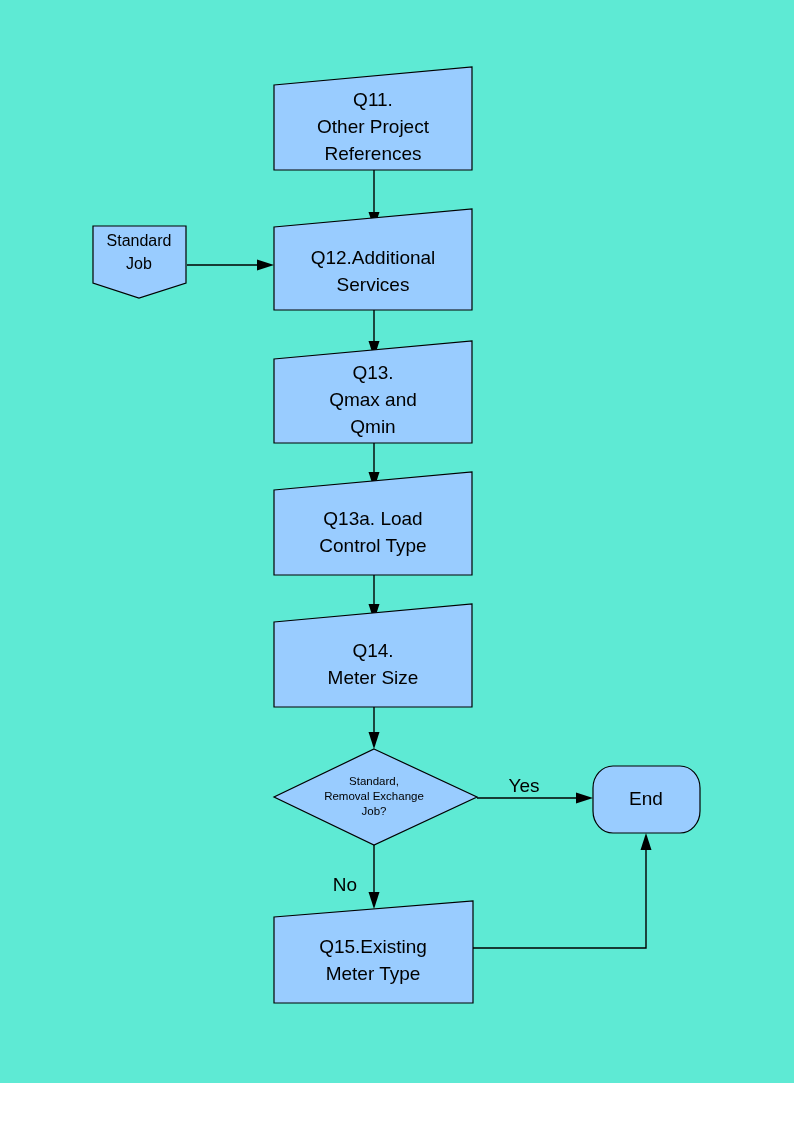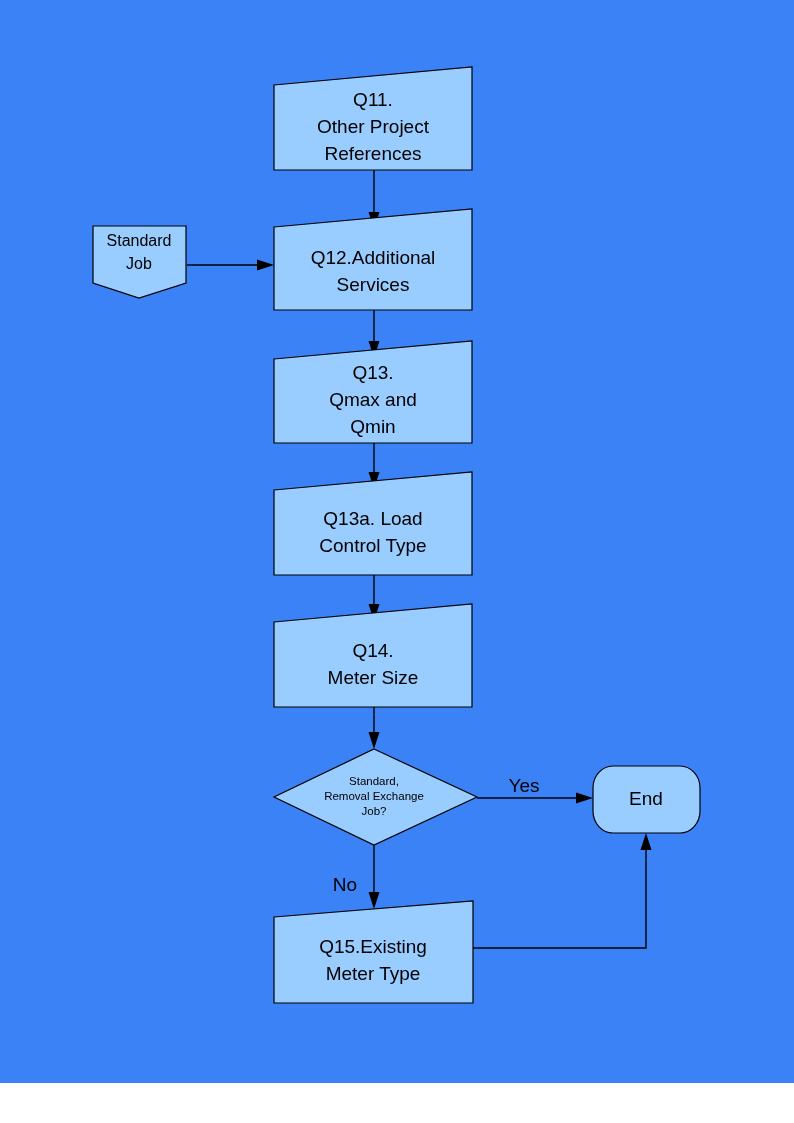--- a/index.html
+++ b/index.html
@@ -10,21 +10,21 @@
   body {
     width: 794px;
     height: 1123px;
     font-family: "Liberation Sans", sans-serif;
     overflow: hidden;
   }
   #flowchart-root {
     position: relative;
     width: 794px;
     height: 1083px;
-    background: #3b82f6;
+    background: #5eead4;
   }
   svg#flow-svg {
     display: block;
     width: 794px;
     height: 1123px;
   }
   .node-shape {
     fill: #99CCFF;
     stroke: #000000;
     stroke-width: 1.2;

